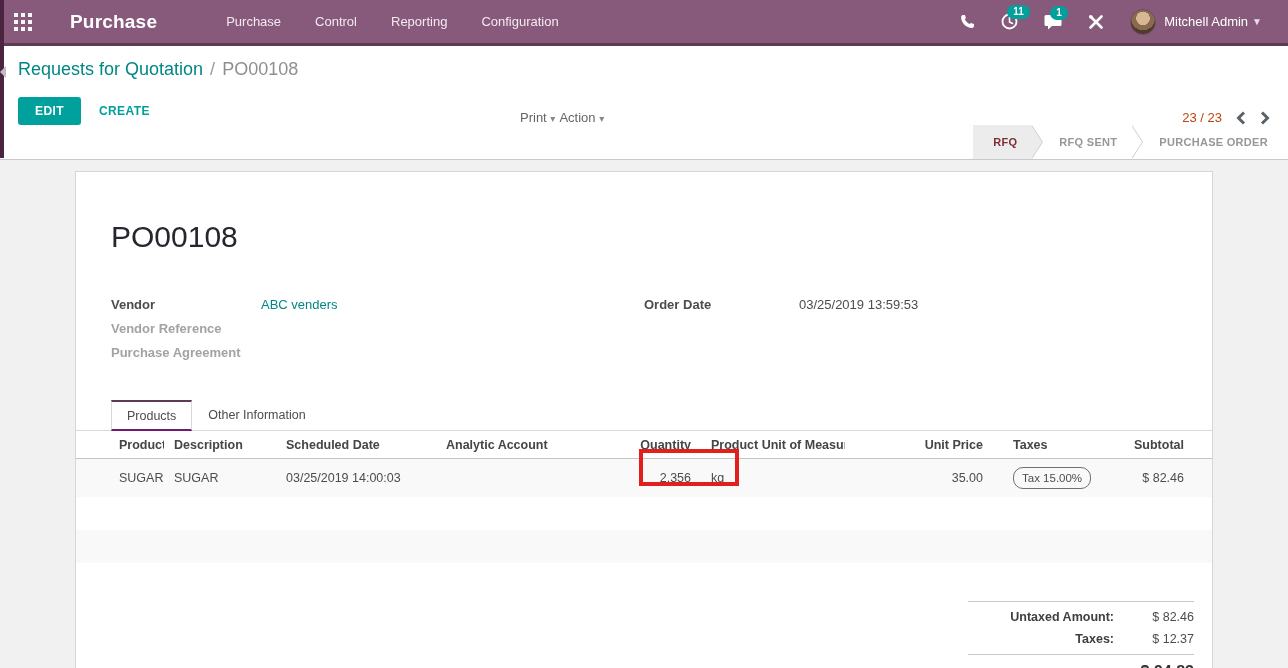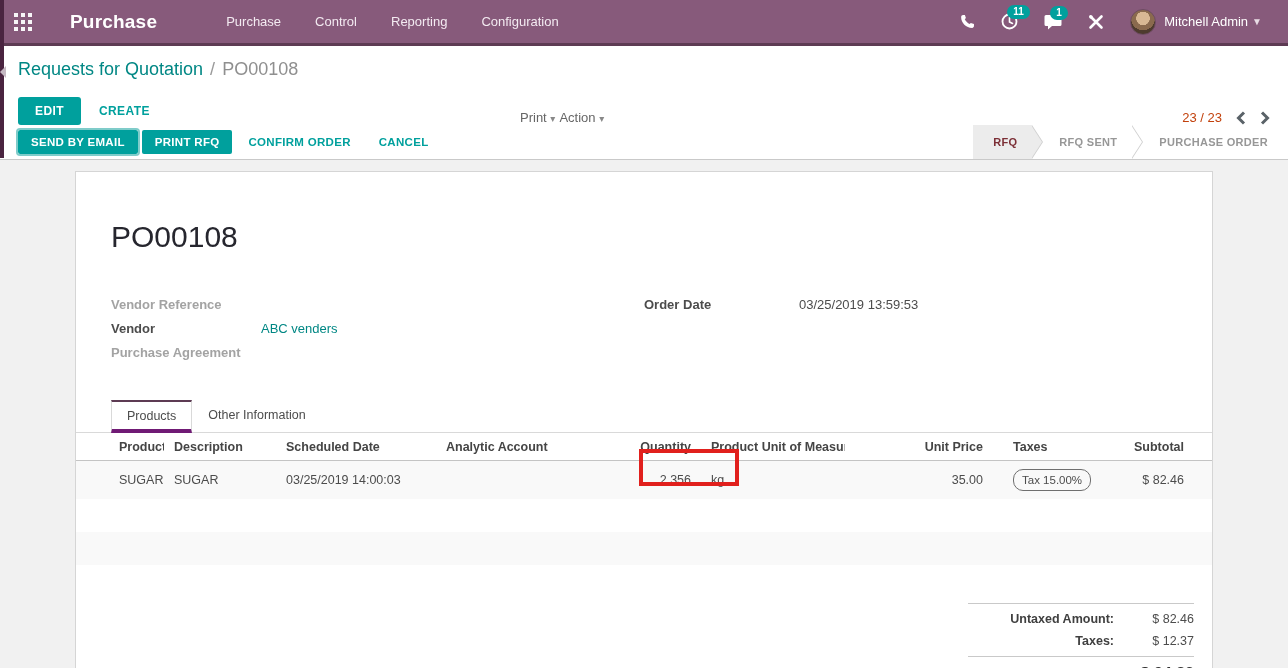--- a/index.html
+++ b/index.html
@@ -76,21 +76,21 @@
   .flabel { width:150px; font-size:13px; font-weight:700; color:#4c4c4c; }
   .flabel.muted { color:#a3a3a3; }
   .fvalue { font-size:13px; color:#4c4c4c; }
   .fvalue a { color:var(--link); text-decoration:none; cursor:pointer; }
   .fgroup-right .flabel { width:155px; }
 
   
   .notebook { margin-top:36px; padding-left:35px; border-bottom:1px solid #d9d9d9; display:flex; }
   .tab { font-size:12.5px; color:#4c4c4c; padding:7px 15px 6px; margin-bottom:-1px; cursor:pointer;
          border:1px solid transparent; }
-  .tab.active { background:#fff; border-color:#d9d9d9; border-top:2px solid var(--tab-active-border); border-bottom:4px solid #701a75; }
+  .tab.active { background:#fff; border-color:#d9d9d9; border-top:2px solid var(--tab-active-border); border-bottom:2px solid #701a75; }
 
   
   table.lines { width:100%; border-collapse:collapse; table-layout:fixed; }
   .lines th { font-size:12.5px; font-weight:700; color:#454545; text-align:left; padding:7px 10px 6px;
               border-bottom:1px solid #c4c4c4; white-space:nowrap; overflow:hidden; }
   .lines td { font-size:12.5px; color:#4c4c4c; padding:8px 10px; white-space:nowrap; overflow:hidden; }
   .lines .num { text-align:right; }
   .lines th:first-child, .lines td:first-child { padding-left:43px; }
   .lines th:last-child,  .lines td:last-child  { padding-right:28px; }
   .lines .c-taxes { padding-left:20px; }
@@ -202,46 +202,40 @@
       <span class="pager-arrow">
         <svg width="10" height="14" viewBox="0 0 10 14">
             <path d="M2 1.5 L7.5 7 L2 12.5" stroke="#5a6268" stroke-width="3" fill="none"></path>
           </svg>
       </span>
     </div>
   </div>
 </div>
 
 <div class="statusbar">
-  <div class="sb-left">
-    <button class="btn sb-btn-filled focused">SEND BY EMAIL</button>
-    <button class="btn sb-btn-filled">PRINT RFQ</button>
-    <button class="btn sb-btn-flat">CONFIRM ORDER</button>
-    <button class="btn sb-btn-flat">CANCEL</button>
-  </div>
   <div class="sb-pipeline">
     <div class="sb-state active">RFQ</div>
     <div class="sb-state">RFQ SENT</div>
     <div class="sb-state">PURCHASE ORDER</div>
   </div>
 </div>
 
 <div class="content">
   <div class="sheet">
     <div class="doc-title">PO00108</div>
 
     <div class="fields">
       <div class="fgroup">
         <div class="frow">
+          <span class="flabel">Vendor</span>
+          <span class="fvalue"><a>ABC venders</a></span>
+        </div>
+        <div class="frow">
           <span class="flabel muted">Vendor Reference</span>
           <span class="fvalue"></span>
-        </div>
-        <div class="frow">
-          <span class="flabel">Vendor</span>
-          <span class="fvalue"><a>ABC venders</a></span>
         </div>
         <div class="frow">
           <span class="flabel muted">Purchase Agreement</span>
           <span class="fvalue"></span>
         </div>
       </div>
       <div class="fgroup fgroup-right">
         <div class="frow">
           <span class="flabel">Order Date</span>
           <span class="fvalue">03/25/2019 13:59:53</span>

